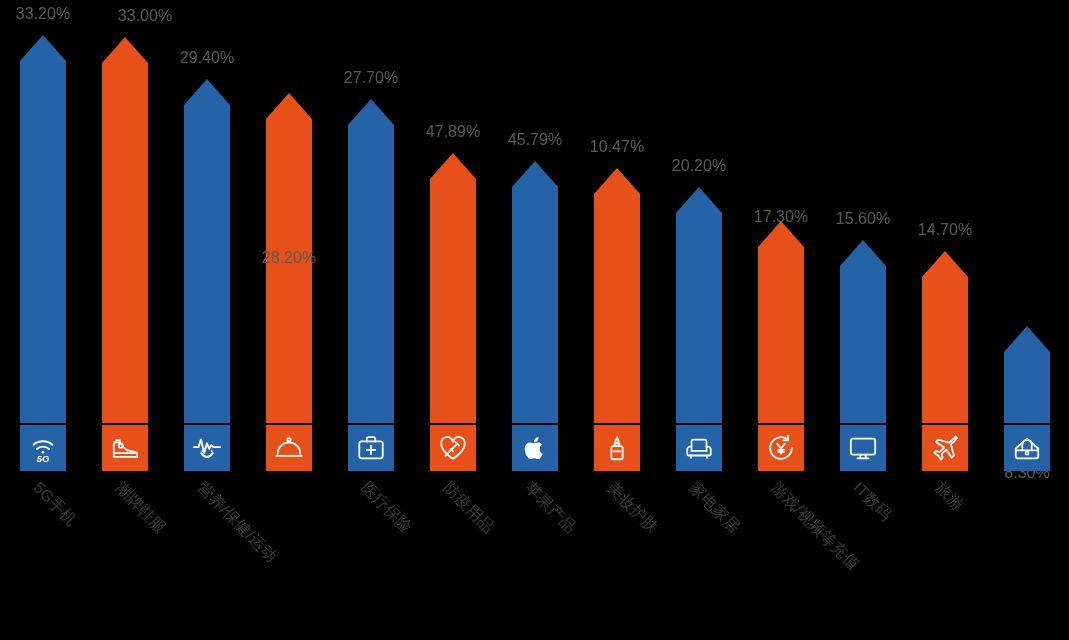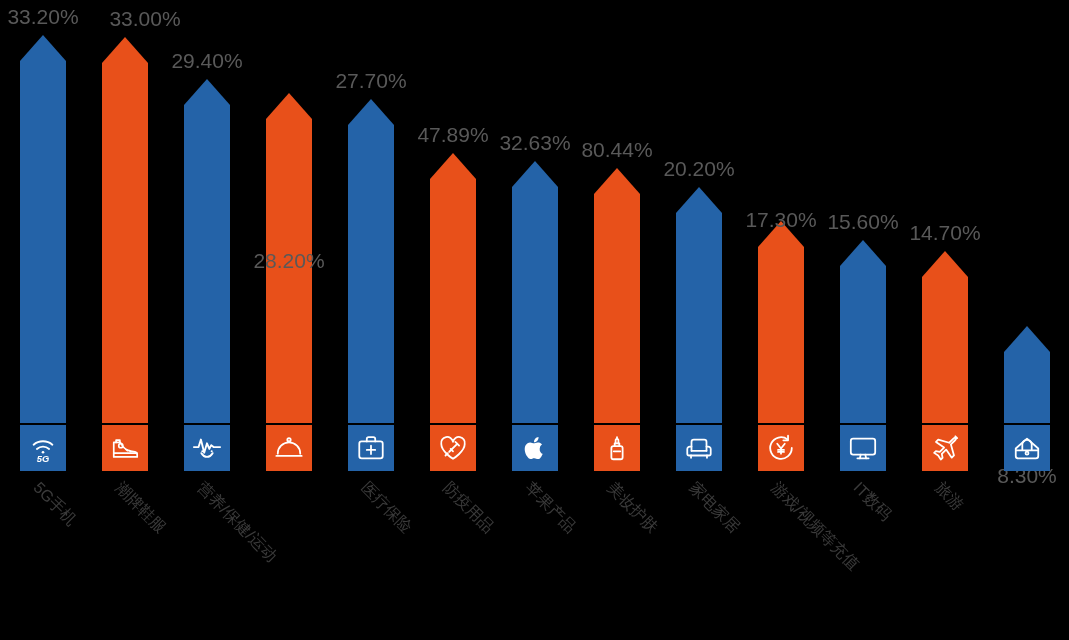--- a/index.html
+++ b/index.html
@@ -26,21 +26,21 @@
     position:absolute;
     left:18px;
     width:46px;
     bottom:217px; 
   }
   .value-label{
     position:absolute;
     left:50%;
     transform:translateX(-50%);
     white-space:nowrap;
-    font-size:21px;
+    font-size:16px;
     color:#595959;
     letter-spacing:0px;
     font-family:"Liberation Sans","DejaVu Sans",sans-serif;
   }
   .icon-tile{
     position:absolute;
     left:18px;
     width:46px;
     height:46px;
     bottom:170px; 
@@ -163,36 +163,36 @@
       <path d="M10.5 21.5l-2.5 2.5"></path>
     </svg>
           </span>
         </div>
         <div class="cat-label">防疫用品</div>
       </div>
       <div class="col" style="left: 494px; height: 640px;">
         <div class="bar-wrap" style="height: 262px; bottom: 217px;"><svg viewBox="0 0 46 262" preserveAspectRatio="none" width="46" height="262" style="height: 262px;">
             <polygon points="23,0 46,26 46,262 0,262 0,26" fill="#2463A8"></polygon>
           </svg></div>
-        <div class="value-label" style="left: 41px; top: 131px; bottom: auto;">32.63%</div>
+        <div class="value-label" style="left: 41px; top: 131px; bottom: auto;">45.79%</div>
         <div class="icon-tile" style="background: rgb(36, 99, 168); bottom: 169px;">
           <span style="line-height: 0;">
             <svg viewBox="0 0 32 32" width="28" height="28">
       <path fill="#fff" d="M21.4 16.9c0-3.2 2.6-4.7 2.7-4.8-1.5-2.2-3.8-2.5-4.6-2.5-2-.2-3.8 1.1-4.8 1.1s-2.5-1.1-4.2-1.1c-2.1 0-4.1 1.3-5.2 3.2-2.2 3.9-.6 9.6 1.6 12.7 1.1 1.5 2.4 3.2 4.1 3.2 1.6-.1 2.2-1 4.2-1s2.5 1 4.2 1c1.7 0 2.8-1.5 3.9-3.1.9-1.2 1.3-2.4 1.5-2.9-.1 0-3.4-1.3-3.4-5.1z"></path>
       <path fill="#fff" d="M18.7 7.6c.9-1.1 1.5-2.6 1.3-4.1-1.3.1-2.9.9-3.8 1.9-.8.9-1.5 2.5-1.3 3.9 1.4.2 2.9-.7 3.8-1.7z"></path>
     </svg>
           </span>
         </div>
         <div class="cat-label">苹果产品</div>
       </div>
       <div class="col" style="left: 576px; height: 640px;">
         <div class="bar-wrap" style="height: 255px; bottom: 217px;"><svg viewBox="0 0 46 255" preserveAspectRatio="none" width="46" height="255" style="height: 255px;">
             <polygon points="23,0 46,26 46,255 0,255 0,26" fill="#E8501A"></polygon>
           </svg></div>
-        <div class="value-label" style="left: 41px; top: 138px; bottom: auto;">80.44%</div>
+        <div class="value-label" style="left: 41px; top: 138px; bottom: auto;">10.47%</div>
         <div class="icon-tile" style="background: rgb(232, 80, 26); bottom: 169px;">
           <span style="line-height: 0;">
             <svg viewBox="0 0 32 32" width="30" height="30" fill="none" stroke="#fff" stroke-width="1.9" stroke-linecap="round" stroke-linejoin="round">
       <rect x="10" y="14" width="12" height="14" rx="2.2"></rect>
       <path d="M13.5 14v-3h5v3"></path>
       <path d="M14.5 11V8.2c0-1.3.7-2 1.5-2s1.5.7 1.5 2V11"></path>
       <path d="M16 4.5v1.7"></path>
       <path d="M12.5 19.5h7"></path>
     </svg>
           </span>

